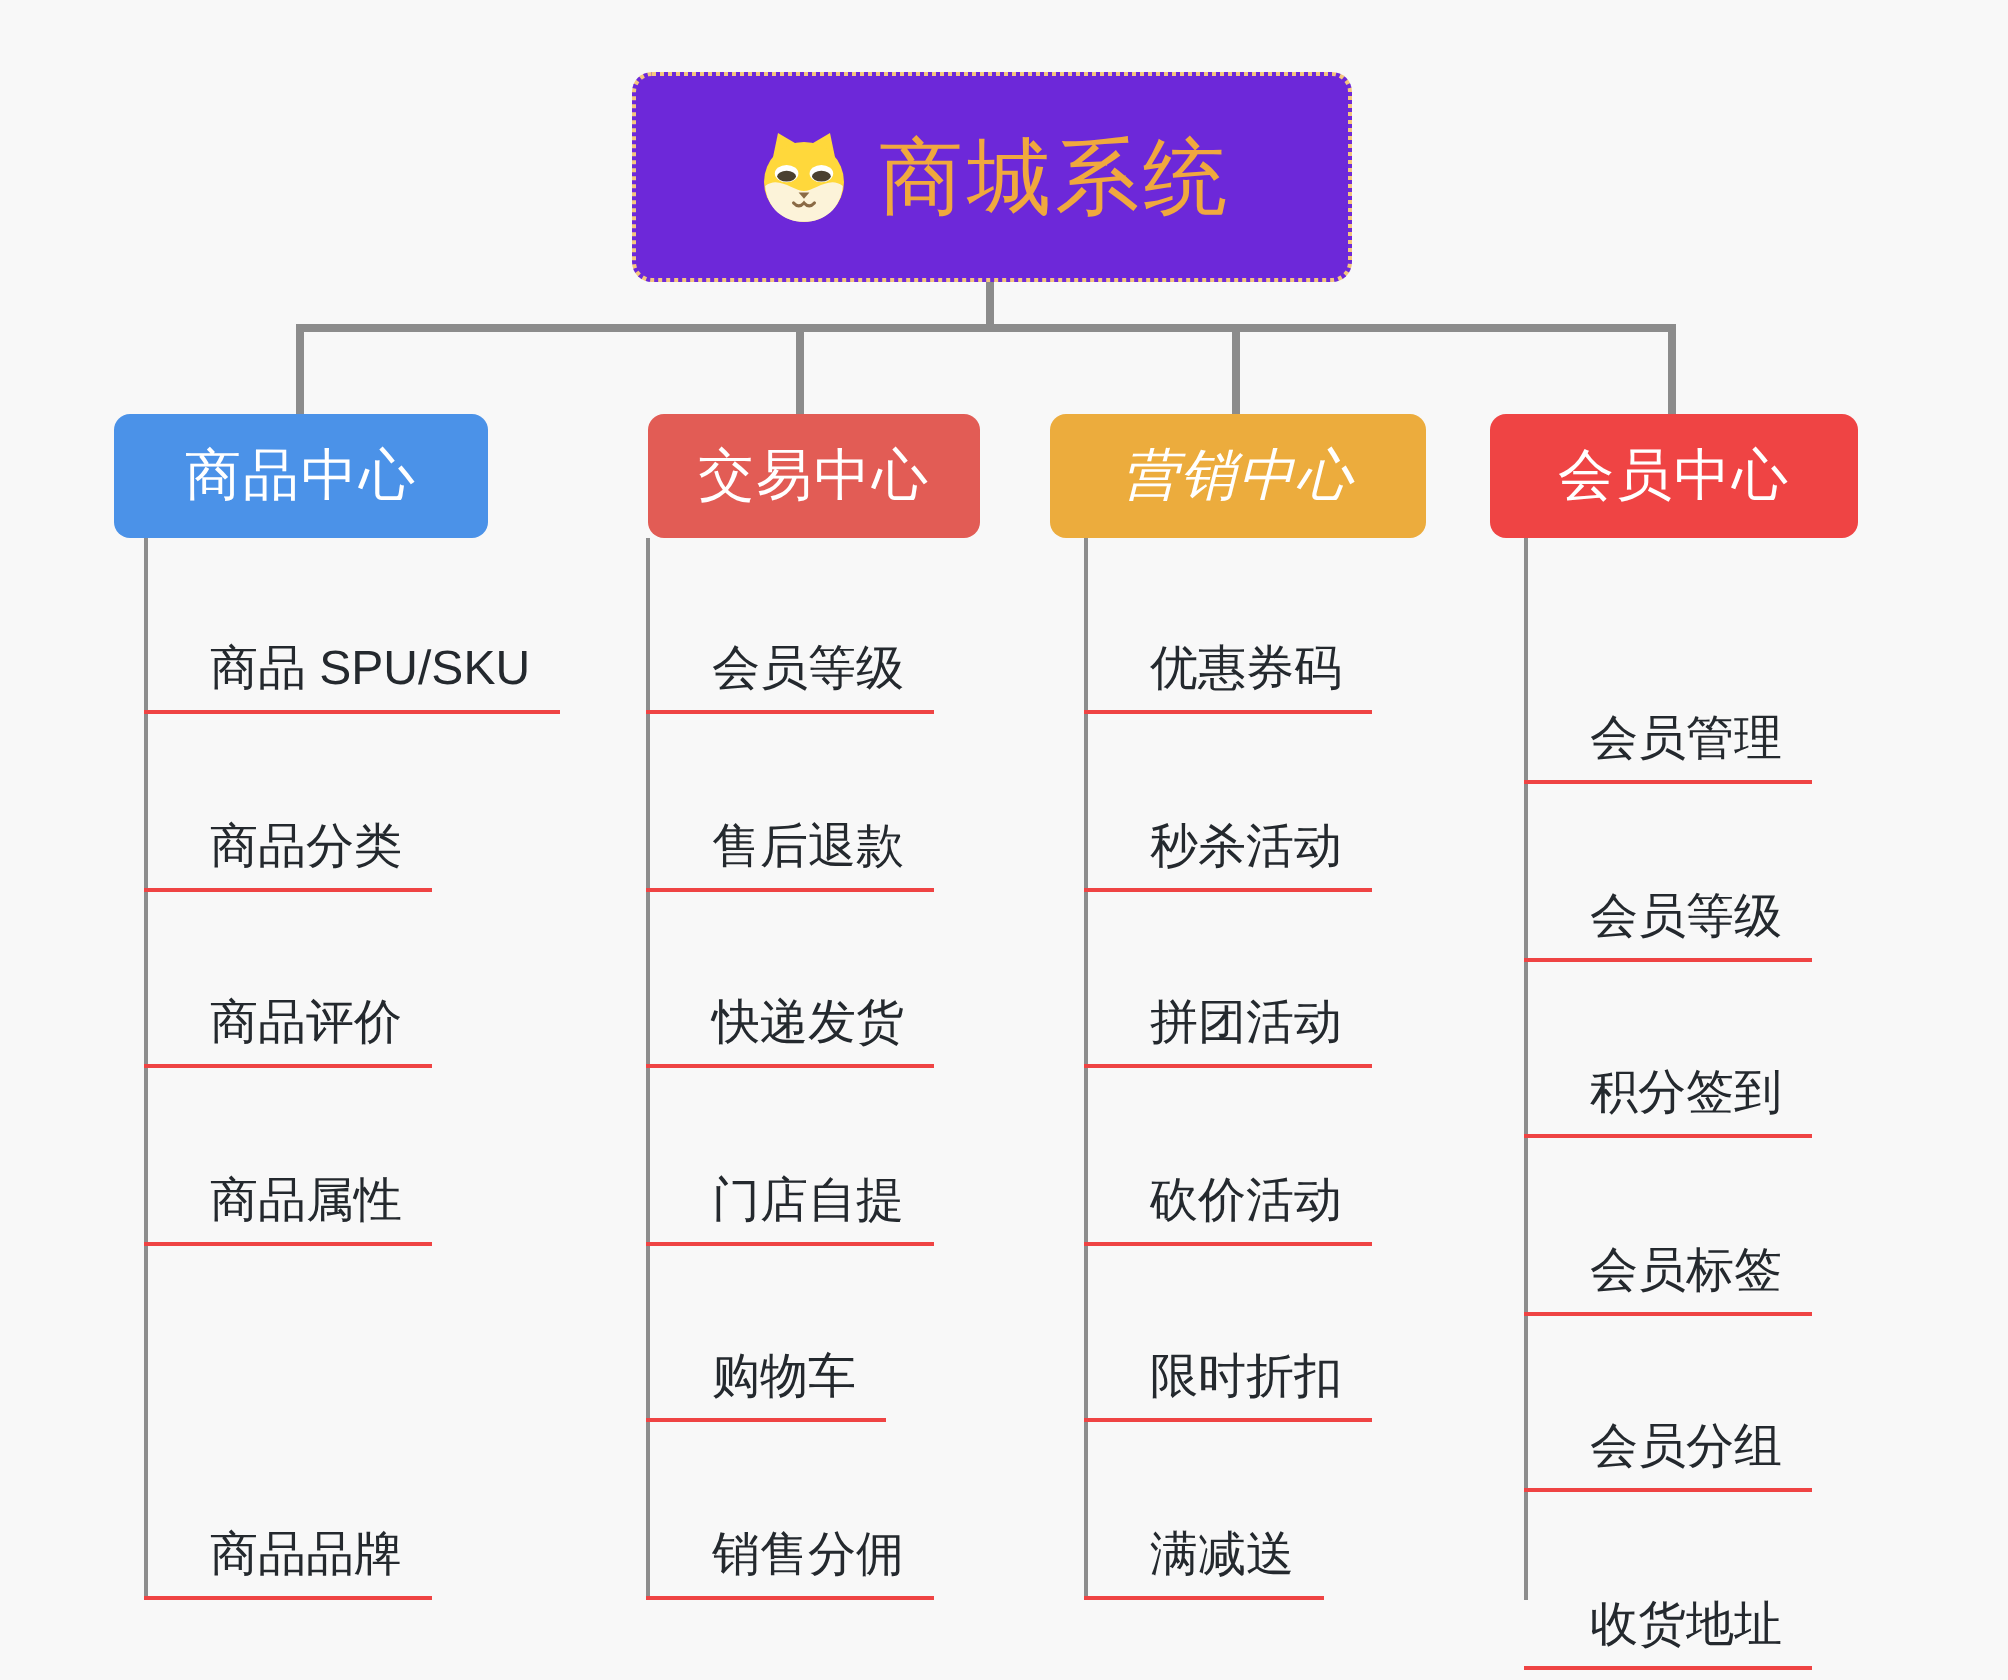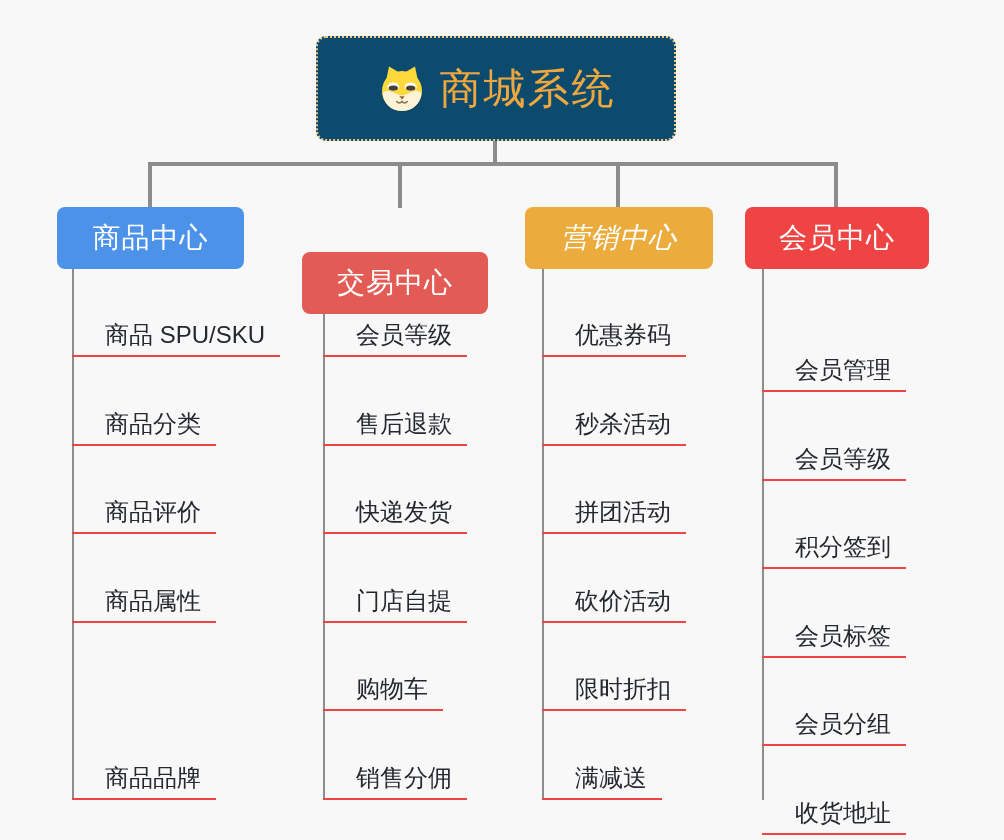--- a/index.html
+++ b/index.html
@@ -28,21 +28,21 @@
   .v0 { left: 72px; }
   .v1 { left: 323px; }
   .v2 { left: 542px; }
   .v3 { left: 762px; }
 
   
   .root-node {
     position: absolute;
     left: 316px; top: 36px;
     width: 360px; height: 105px;
-    background: #0c4a6e;
+    background: #6d28d9;
     border: 2px dotted #f5c77e;
     border-radius: 10px;
     display: flex;
     align-items: center;
     justify-content: center;
     gap: 13px;
     cursor: pointer;
   }
   .root-title {
     font-size: 42px;
@@ -63,21 +63,21 @@
     align-items: center;
     justify-content: center;
     color: #ffffff;
     font-size: 28px;
     font-weight: 500;
     letter-spacing: 1px;
     white-space: nowrap;
     cursor: pointer;
   }
   .b0 { left: 57px;  width: 187px; }
-  .b1 { left: 302px; width: 186px; margin-top: 45px; }
+  .b1 { left: 324px; width: 166px; }
   .b2 { left: 525px; width: 188px; font-style: italic; }
   .b3 { left: 745px; width: 184px; }
 
   
   .leaf {
     position: absolute;
     display: inline-block;
     padding: 0 15px 4px 33px;
     border-bottom: 2px solid #ef4444;
     font-size: 24px;

